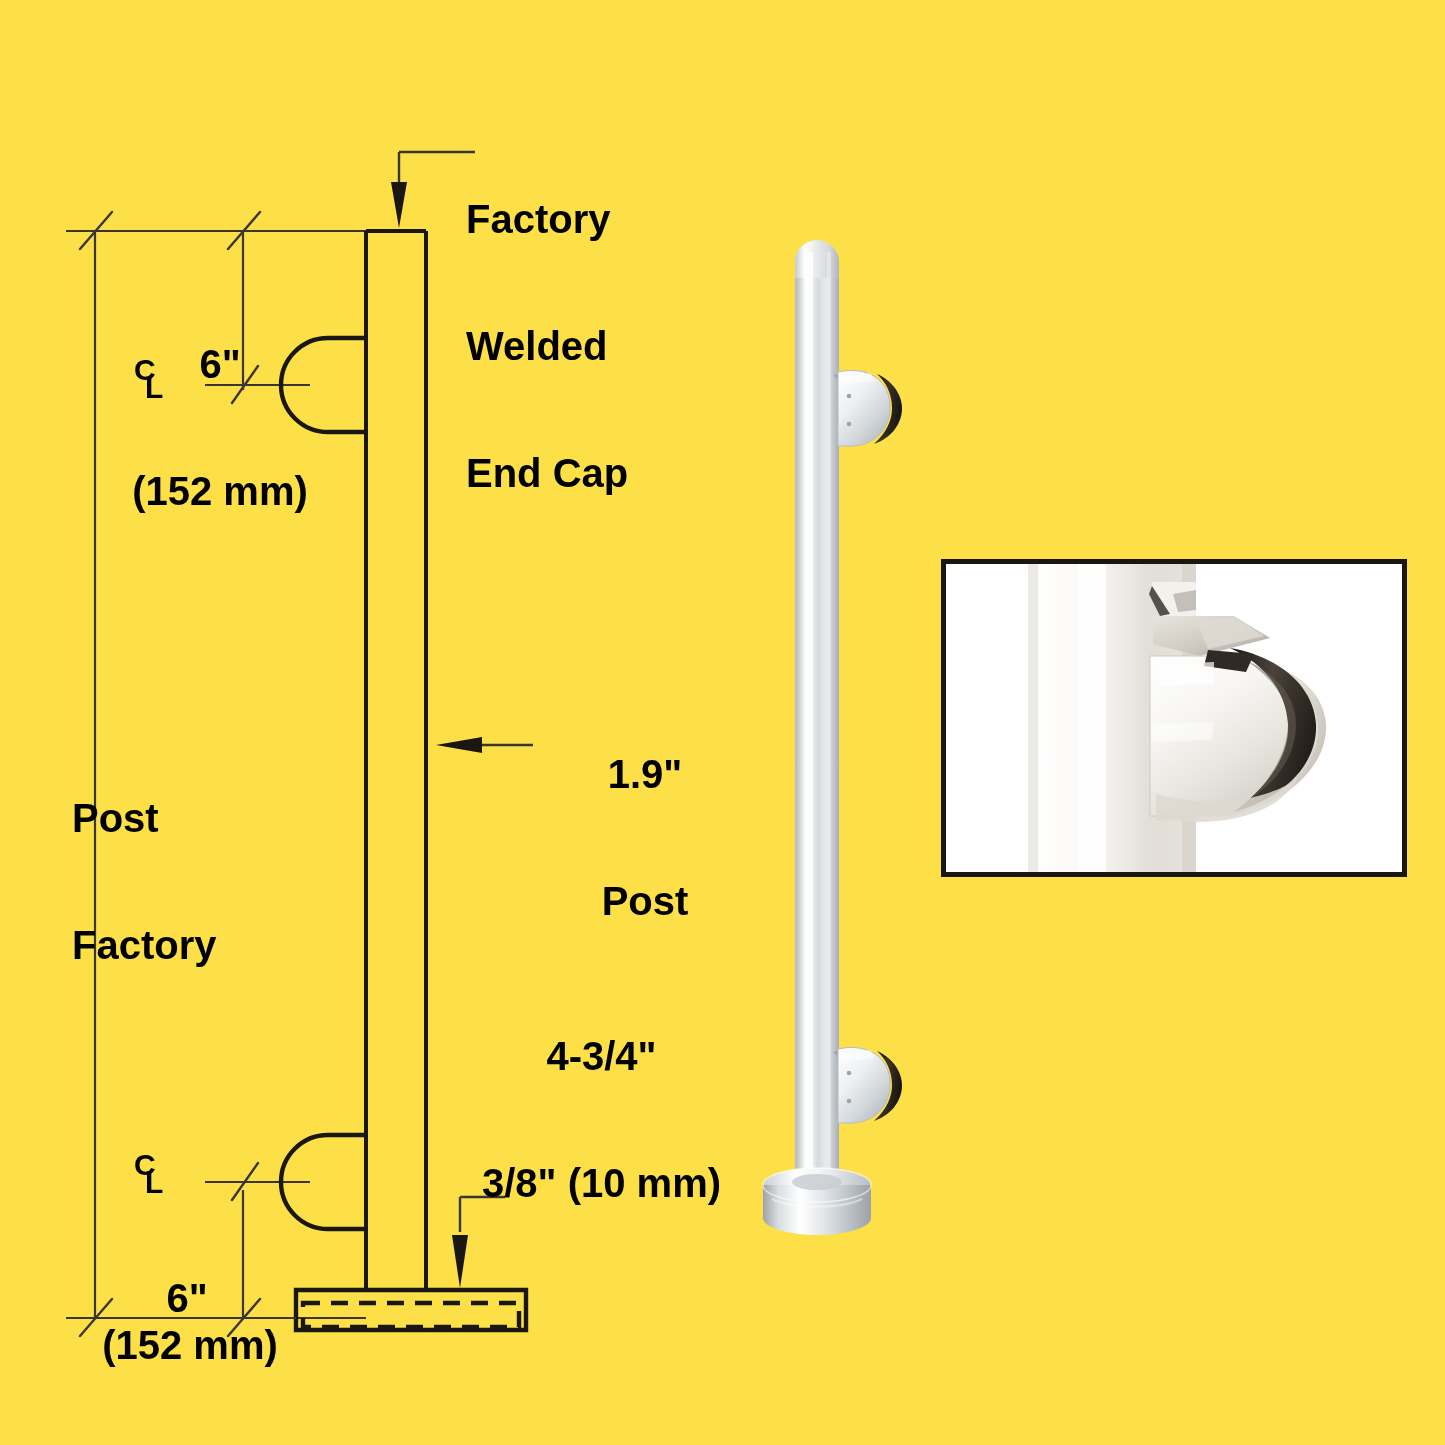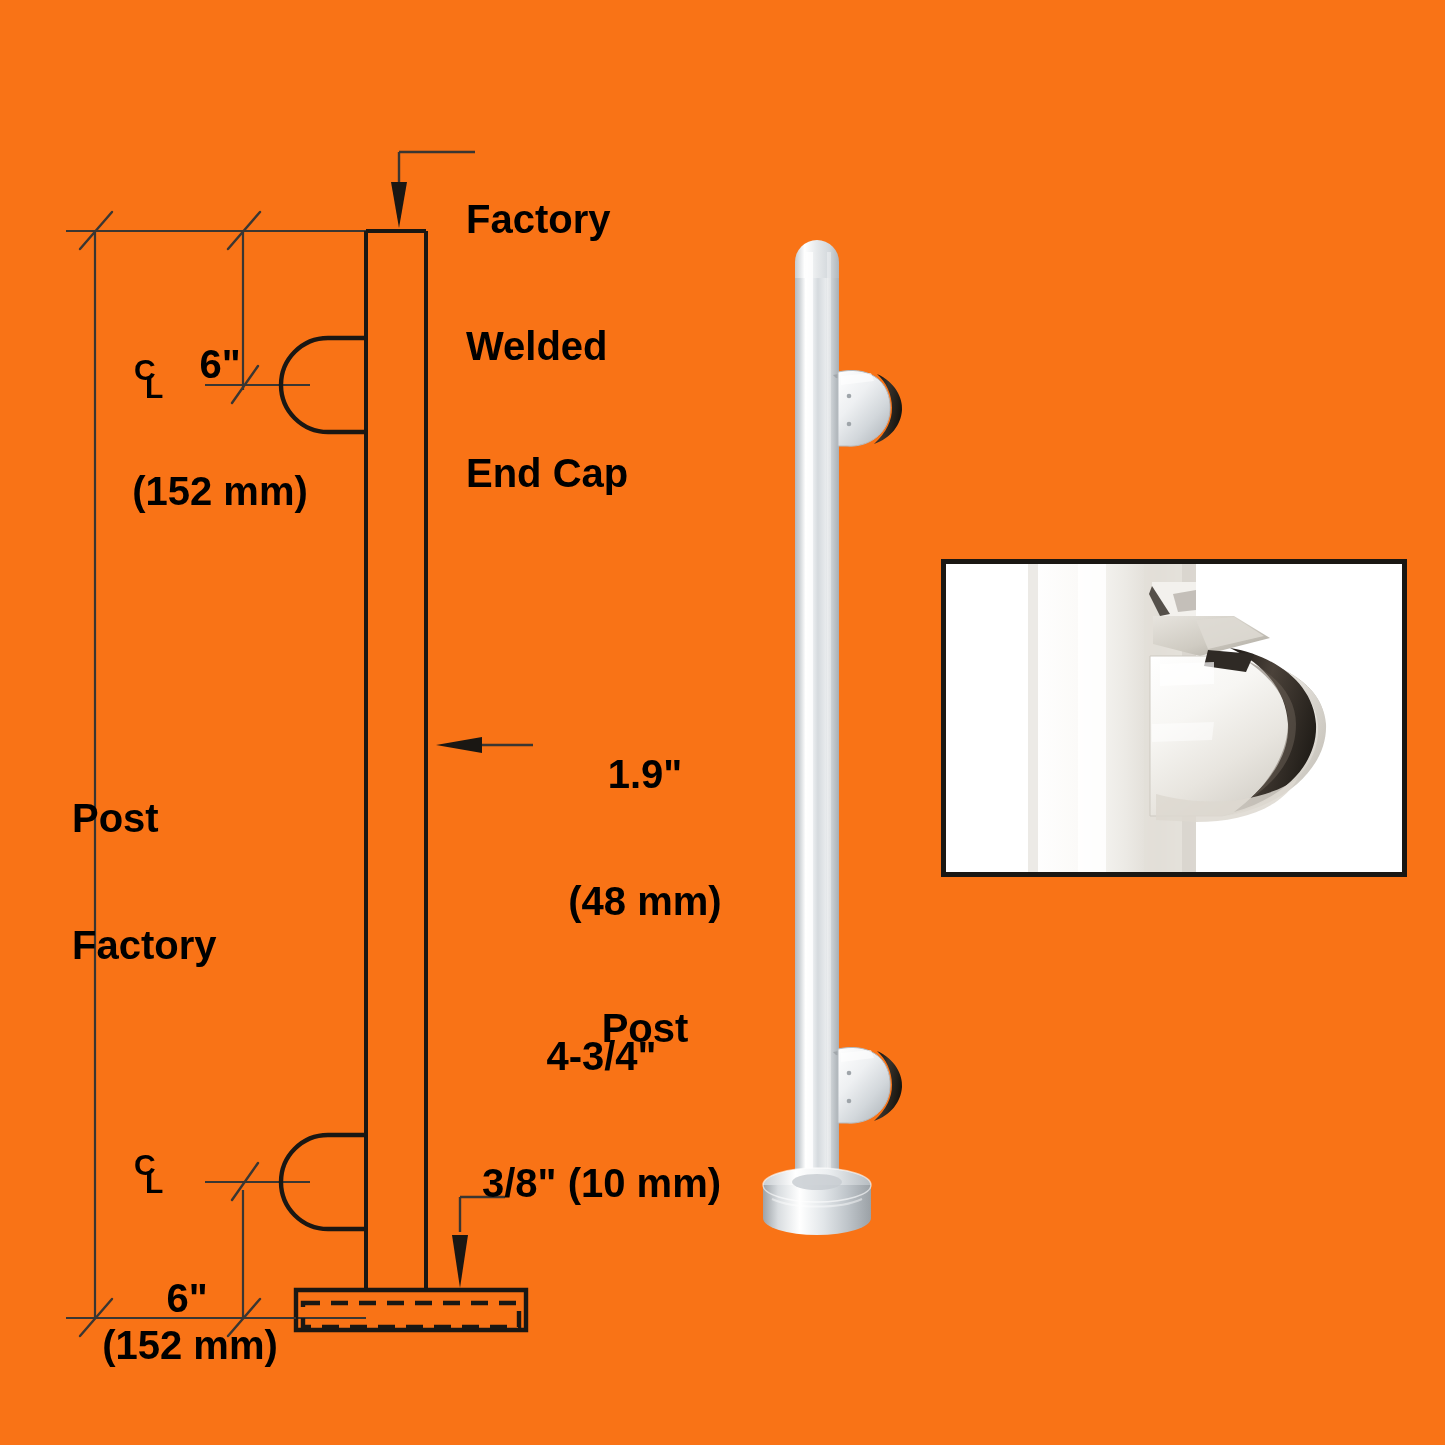--- a/index.html
+++ b/index.html
@@ -1,17 +1,17 @@
 <!DOCTYPE html>
 <html><head>
 <meta charset="utf-8">
 <style>
   html,body{margin:0;padding:0;background:#ffffff;}
   body{width:1445px;height:1445px;overflow:hidden;font-family:"Liberation Sans",sans-serif;}
-  #stage{position:relative;width:1445px;height:1445px;background:#f97316;}
+  #stage{position:relative;width:1445px;height:1445px;background:#fde047;}
   .lbl{position:absolute;color:#000;font-family:"Liberation Sans",sans-serif;font-weight:bold;line-height:1.06;white-space:pre;}
   .center{text-align:center;}
   .left{text-align:left;}
   svg{position:absolute;left:0;top:0;}
   .photobox{position:absolute;border:5px solid #1a1713;background:#fff;overflow:hidden;}
   .clampcap{position:absolute;font-family:"Liberation Sans",sans-serif;font-weight:normal;color:#111;letter-spacing:1px;}
   .cl-sym{position:absolute;width:46px;height:52px;}
 </style>
 </head>
 <body>
@@ -214,21 +214,20 @@
     <text x="12" y="45" font-family="Liberation Sans, sans-serif" font-size="30" font-weight="bold" fill="#000">L</text>
   </svg>
 
   <div class="lbl left" style="left:72px; top:712px; font-size:40px;">
     <div>Post</div>
     <div>Factory</div>
   </div>
 
   <div class="lbl center" style="left:530px; top:668px; width:230px; font-size:40px;">
     <div>1.9"</div>
-    <div>(48 mm)</div>
     <div>Post</div>
   </div>
 
   <div class="lbl center" style="left:480px; top:950px; width:243px; font-size:40px;">
     <div>4-3/4"</div>
     <div>3/8" (10 mm)</div>
     
     
     
   </div>

